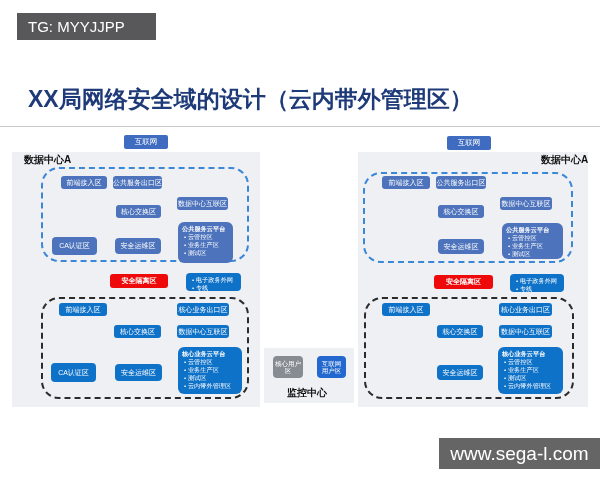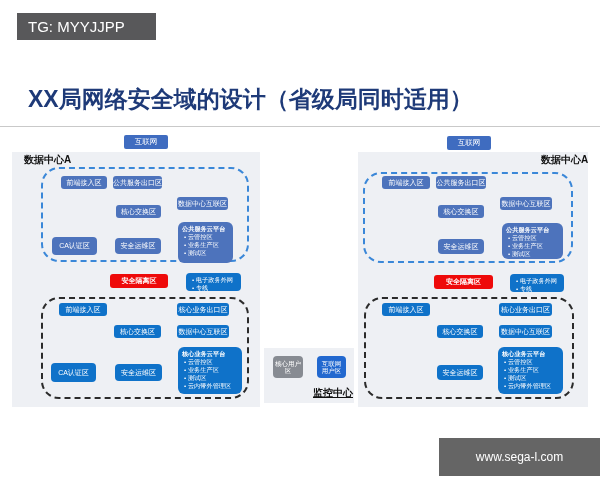--- a/index.html
+++ b/index.html
@@ -37,29 +37,29 @@
   .cloudbox{
     display:block;text-align:left;font-size:6.2px;line-height:8px;color:#fff;
     border-radius:6px;padding:3px 4px;box-sizing:border-box;
   }
   .cl-title{font-weight:bold;}
   .cl-item{padding-left:2px;}
   .cl-item::before{content:"•  ";}
   .mon-label{font-size:10px;font-weight:bold;color:#111;text-align:center;}
   .userbox{font-size:6.5px;border-radius:4px;padding:2px;flex-wrap:wrap;}
   .watermark{
-    left:439px;top:438px;width:161px;height:38px;background:#656565;color:#fff;
-    font-size:12px;display:flex;align-items:center;justify-content:center;
+    left:439px;top:438px;width:161px;height:31px;background:#656565;color:#fff;
+    font-size:19px;display:flex;align-items:center;justify-content:center;
   }
 </style>
 </head>
 <body>
 
 <div class="abs tg-badge">TG: MYYJJPP</div>
-<div class="abs page-title">XX局网络安全域的设计（省级局同时适用）</div>
+<div class="abs page-title">XX局网络安全域的设计（云内带外管理区）</div>
 <div class="abs title-rule"></div>
 
 <div class="abs inet" style="left:124px;top:135px;width:44px;height:14px;">互联网</div>
 <div class="abs inet" style="left:447px;top:136px;width:44px;height:14px;">互联网</div>
 
 <div class="abs panel" style="left:12px;top:152px;width:248px;height:255px;"></div>
 <div class="abs dc-label" style="left:24px;top:153px;">数据中心A</div>
 
 <div class="abs sect upper" style="left:41px;top:167px;width:208px;height:95px;"></div>
 <div class="abs box slate" style="left:61px;top:176px;width:46px;height:13px;">前端接入区</div>
@@ -92,21 +92,21 @@
   <div class="cl-item">业务生产区</div>
   <div class="cl-item">测试区</div>
   <div class="cl-item">云内带外管理区</div>
 </div>
 <div class="abs box vivid" style="left:51px;top:363px;width:45px;height:19px;border-radius:4px;">CA认证区</div>
 <div class="abs box vivid" style="left:115px;top:364px;width:47px;height:17px;border-radius:4px;">安全运维区</div>
 
 <div class="abs panel" style="left:264px;top:348px;width:90px;height:55px;"></div>
 <div class="abs box grayb userbox" style="left:273px;top:356px;width:30px;height:22px;">核心用户区</div>
 <div class="abs box inetb userbox" style="left:317px;top:356px;width:29px;height:22px;">互联网用户区</div>
-<div class="abs mon-label" style="left:278px;top:386px;width:110px;text-decoration:underline;">监控中心</div>
+<div class="abs mon-label" style="left:252px;top:386px;width:110px;">监控中心</div>
 
 <div class="abs panel" style="left:358px;top:152px;width:230px;height:255px;"></div>
 <div class="abs dc-label" style="left:541px;top:153px;">数据中心A</div>
 
 <div class="abs sect upper" style="left:363px;top:172px;width:210px;height:91px;"></div>
 <div class="abs box slate" style="left:382px;top:176px;width:48px;height:13px;">前端接入区</div>
 <div class="abs box slate" style="left:436px;top:176px;width:50px;height:13px;">公共服务出口区</div>
 <div class="abs box slate" style="left:438px;top:205px;width:46px;height:13px;">核心交换区</div>
 <div class="abs box slate" style="left:500px;top:197px;width:52px;height:13px;">数据中心互联区</div>
 <div class="abs cloudbox slate" style="left:502px;top:223px;width:61px;height:36px;">

